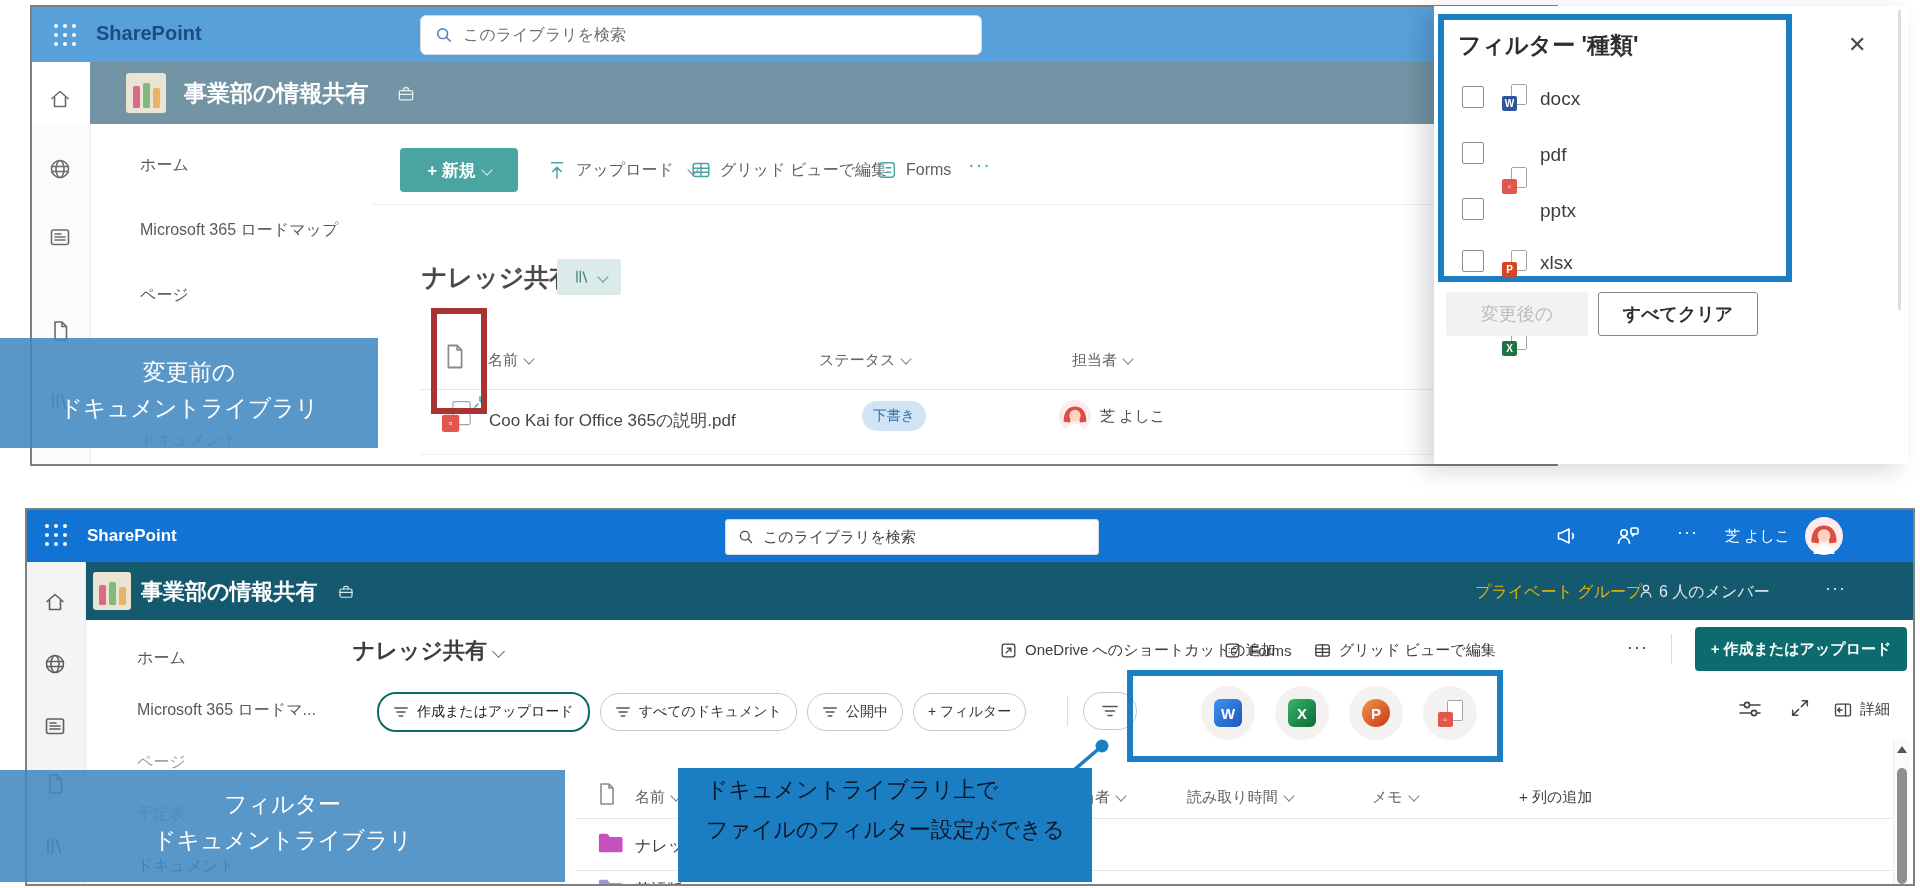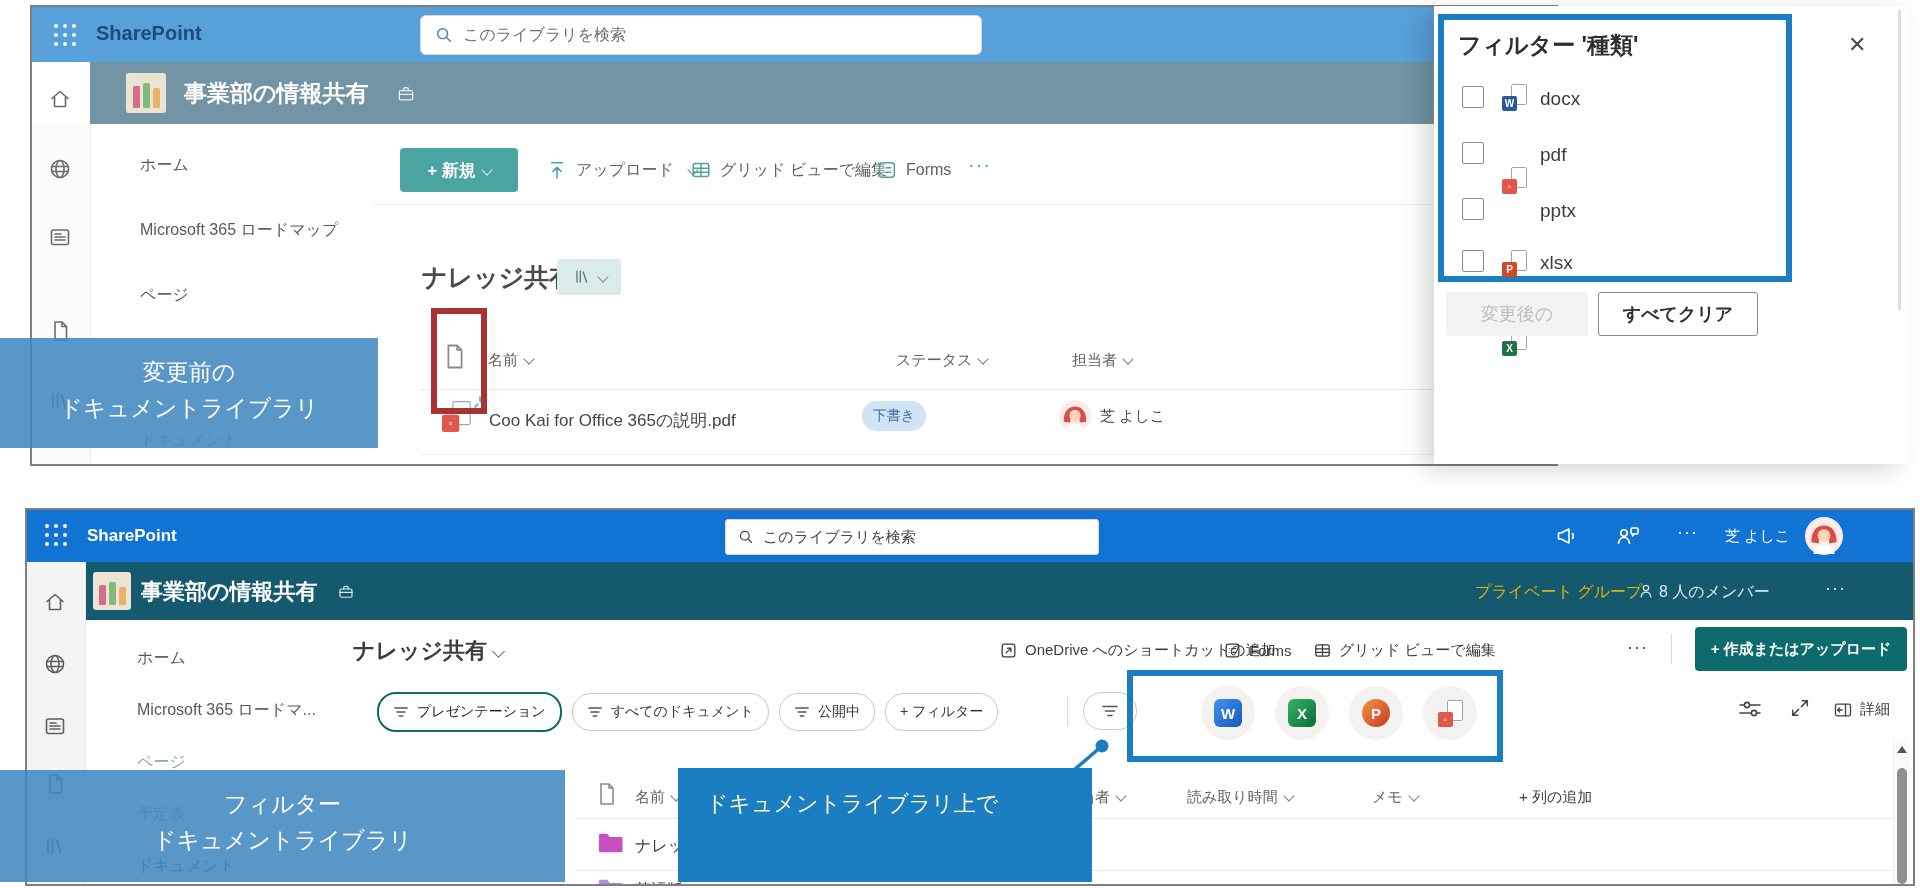--- a/index.html
+++ b/index.html
@@ -24,21 +24,21 @@
   .sitelogo i{width:7px;border-radius:1.5px}
   
   .tealbtn{background:#4aa5a0;color:#fff;border-radius:4px;display:flex;align-items:center;justify-content:center;font-weight:bold;font-size:17px}
   .createbtn{background:#0e6b6d;color:#fff;border-radius:4px;display:flex;align-items:center;justify-content:center;font-weight:bold;font-size:15px}
   .statuspill{background:#d0e4f5;color:#3a6da3;border-radius:15px;font-size:14px;display:flex;align-items:center;justify-content:center}
   .viewpill{height:36px;border:1px solid #cac8c6;border-radius:19px;background:#fff;color:#333;font-size:14px;display:inline-flex;align-items:center;gap:8px;padding:0 14px;white-space:nowrap}
   .viewpill.active{border:2px solid #0c6a66;color:#222}
   .circpill{width:54px;height:54px;border-radius:50%;background:#f3f2f1;display:flex;align-items:center;justify-content:center}
   
   .bluelabel{background:rgba(66,135,193,.87);color:#fff;text-align:center;font-size:23px;line-height:36px;padding-top:16px;box-sizing:border-box;z-index:40}
-  .callout{background:#1b7ec2;color:#fef9c3;font-size:22px;line-height:40px;padding:16px 0 0 28px;box-sizing:border-box;z-index:40}
+  .callout{background:#1b7ec2;color:#0f172a;font-size:22px;line-height:40px;padding:2px 0 0 28px;box-sizing:border-box;z-index:40}
   .hlbox{border:6px solid #1b7ec2;box-sizing:border-box}
   .redbox{border:6px solid #a93332;box-sizing:border-box;z-index:20}
   
   #flyout{background:#fff;z-index:50;box-shadow:-10px 6px 22px rgba(0,0,0,.16)}
   .cb{width:22px;height:22px;border:1.5px solid #8c8c8c;border-radius:2px;background:#fff;box-sizing:border-box}
   .ftype{position:relative;width:25px;height:27px}
   .ftype .pg{position:absolute;right:0;top:0;width:16px;height:21px;border:1.4px solid #9aa7b0;border-radius:2px;background:#fff;box-sizing:border-box}
   .ftype .bx{position:absolute;left:0;bottom:0;width:15px;height:15px;border-radius:2px;color:#fff;font-size:10px;font-weight:bold;line-height:15px;text-align:center}
   .graybtn{background:#f2f2f2;color:#bdbdbd;border-radius:3px;display:flex;align-items:center;justify-content:center;font-size:18px}
   .whitebtn{background:#fff;border:1.5px solid #8a8886;color:#2f2f2f;border-radius:3px;display:flex;align-items:center;justify-content:center;font-size:18px;font-weight:bold;box-sizing:border-box}
@@ -178,21 +178,21 @@
         </span>
       <span class="chev"></span>
     </div>
 
     <span class="ab ic" style="left:412px;top:336px;color:#8b8b8b">
         <svg width="22" height="27" viewBox="0 0 20 24" class="stroke">
           <path d="M4 2 h8 l4 4 V22 H4 z M12 2 v4 h4"></path>
         </svg>
       </span>
     <div class="ab colhead" style="left:456px;top:344px"><span>名前</span><span class="chev"></span></div>
-    <div class="ab colhead" style="left:864px;top:344px"><span>ステータス</span><span class="chev"></span></div>
+    <div class="ab colhead" style="left:787px;top:344px"><span>ステータス</span><span class="chev"></span></div>
     <div class="ab colhead" style="left:1040px;top:344px"><span>担当者</span><span class="chev"></span></div>
     <div class="ab hline" style="left:388px;top:382px;width:1110px"></div>
 
     <div class="ab redbox" style="left:399px;top:301px;width:56px;height:106px"></div>
 
     <div class="ab ftype" style="left:410px;top:394px;transform:scale(1.15);transform-origin:top left">
       <span class="pg"></span>
         <span class="bx" style="background:#e2574c">▫</span>
     </div>
     <span class="ab ic" style="left:441px;top:388px;color:#35aebd">
@@ -321,21 +321,21 @@
             <path d="M9 8 V6.5 a2 2 0 0 1 2-2 h2 a2 2 0 0 1 2 2 V8 M4 12.5 h16"></path>
           </svg>
         </span>
       <div class="ab" style="left:1390px;top:20px;font-size:16px;color:#eab308">プライベート グループ</div>
       <span class="ab ic" style="left:1552px;top:20px;color:#dfe9ee">
           <svg width="18" height="18" viewBox="0 0 24 24" class="stroke">
             <circle cx="12" cy="8" r="3.5"></circle>
             <path d="M5.5 20 c0.7-4.5 3-6.5 6.5-6.5 s5.8 2 6.5 6.5"></path>
           </svg>
         </span>
-      <div class="ab" style="left:1574px;top:20px;font-size:16px;color:#dfe9ee">8 人のメンバー</div>
+      <div class="ab" style="left:1574px;top:20px;font-size:16px;color:#dfe9ee">6 人のメンバー</div>
       <div class="ab" style="left:1740px;top:16px;font-size:18px;color:#dfe9ee;letter-spacing:1px">···</div>
     </div>
 
     <div class="ab rail2" style="left:0;top:52px;width:58px;height:322px"></div>
     <span class="ab ic" style="left:16px;top:80px;color:#5f5f5f">
         <svg width="24" height="24" viewBox="0 0 24 24" class="stroke">
           <path d="M4 11.5 L12 4.5 L20 11.5 M6.5 10 V19.5 h11 V10"></path>
         </svg>
       </span>
     <span class="ab ic" style="left:16px;top:142px;color:#5f5f5f">
@@ -401,21 +401,21 @@
     <div class="ab" style="left:1644px;top:124px;width:1px;height:30px;background:#d8d8d8"></div>
     <div class="ab createbtn" style="left:1668px;top:117px;width:212px;height:44px">+ 作成またはアップロード</div>
 
     <div class="ab" style="left:350px;top:182px;display:flex;gap:10px;align-items:center">
       <div class="viewpill active">
           <span class="ic" style="color:#555">
             <svg width="16" height="14" viewBox="0 0 18 14" class="stroke">
               <path d="M2 2.5 h14 M4.5 7 h9 M7 11.5 h4"></path>
             </svg>
           </span>
-          <span>プレゼンテーション</span>
+          <span>作成またはアップロード</span>
         </div>
       <div class="viewpill">
           <span class="ic" style="color:#555">
             <svg width="16" height="14" viewBox="0 0 18 14" class="stroke">
               <path d="M2 2.5 h14 M4.5 7 h9 M7 11.5 h4"></path>
             </svg>
           </span>
           <span>すべてのドキュメント</span>
         </div>
       <div class="viewpill">
@@ -511,19 +511,20 @@
     </div>
   </div>
 
   <div class="ab bluelabel" style="left:0;top:770px;width:565px;height:112px">
     <div>フィルター</div>
     <div>ドキュメントライブラリ</div>
   </div>
 
   <div class="ab callout" style="left:678px;top:768px;width:414px;height:114px">
     <div>ドキュメントライブラリ上で</div>
+    <div>ファイルのフィルター設定ができる</div>
   </div>
   <svg class="ab" style="left:1044px;top:734px;z-index:41" width="70" height="52" viewBox="0 0 70 52">
       <line x1="16" y1="48" x2="58" y2="12" stroke="#1b7ec2" stroke-width="3.5"></line>
       <circle cx="58" cy="12" r="6.5" fill="#1b7ec2"></circle>
     </svg>
 
 </div>
 
 </body></html>

